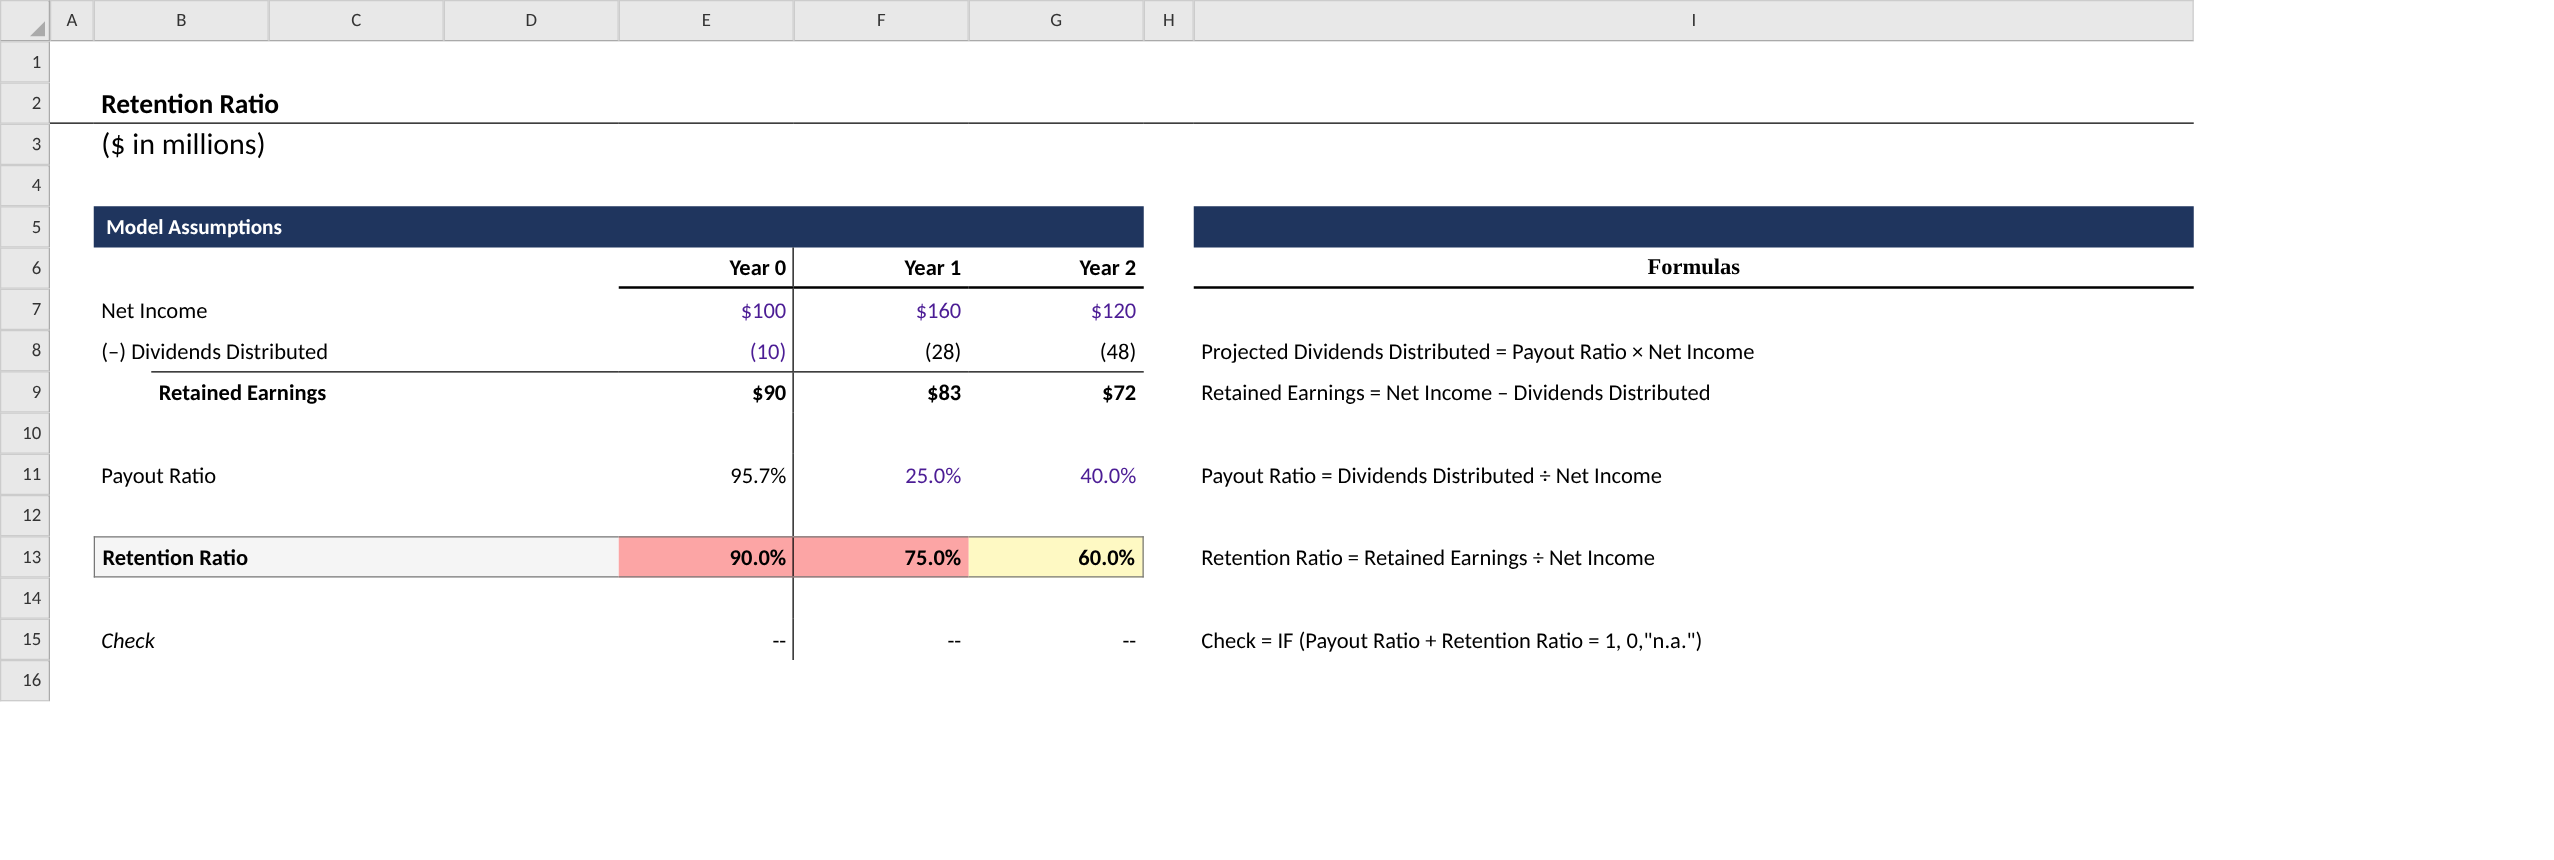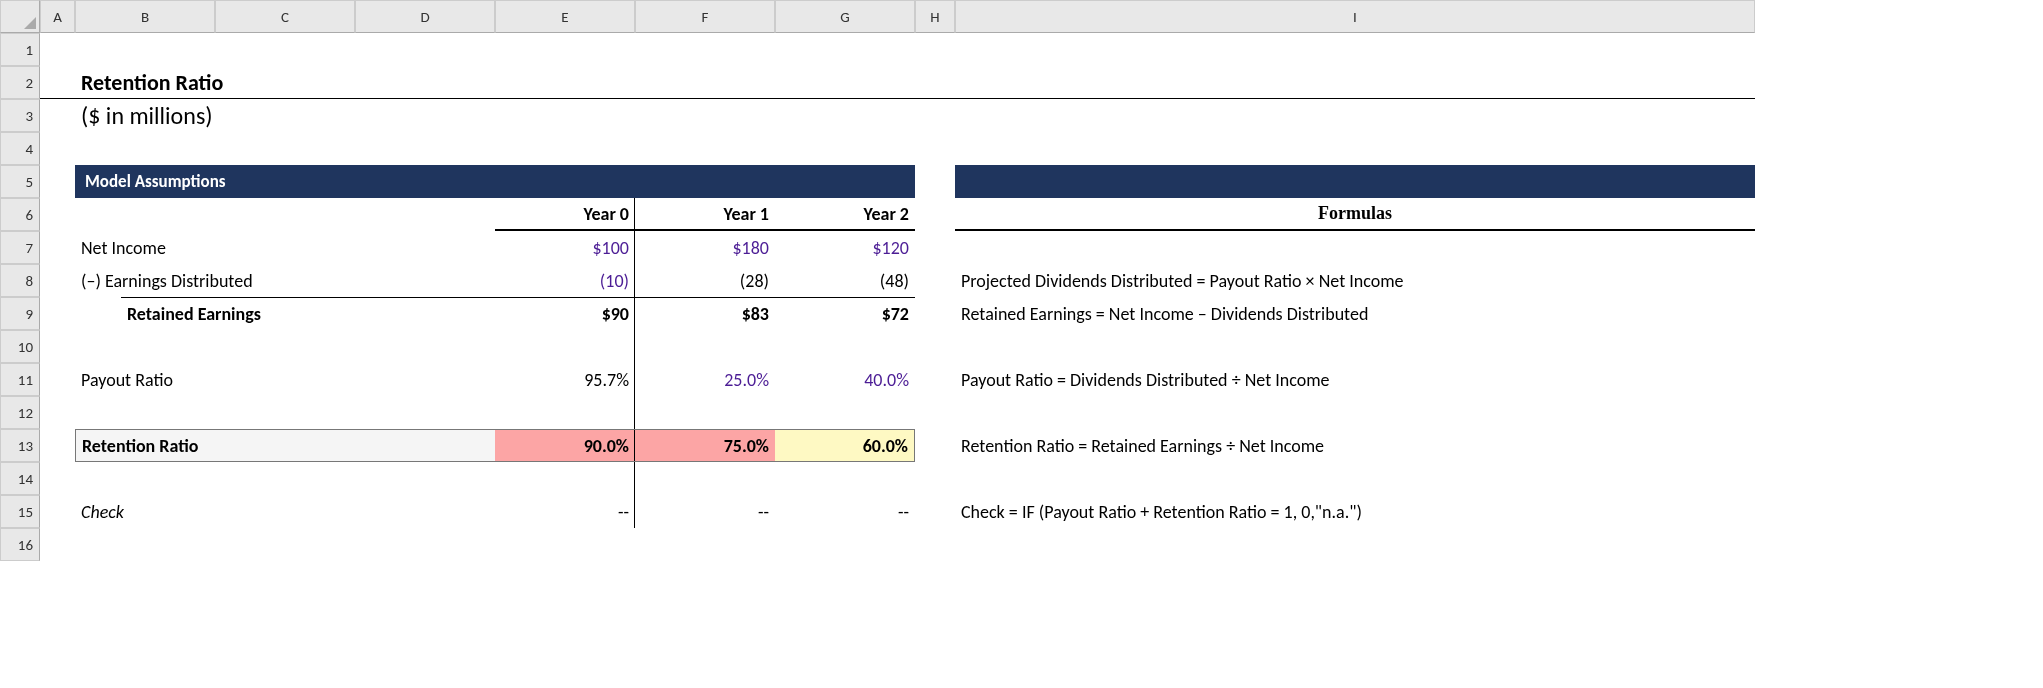--- a/index.html
+++ b/index.html
@@ -155,28 +155,28 @@
   <div class="cell col-label pos-rel sep-right">Year 0</div>
   <div class="cell col-label">Year 1</div>
   <div class="cell col-label">Year 2</div>
   <div class="cell"></div>
   <div class="cell formulas-hdr">Formulas</div>
 
   <div class="hdr hdr-row">7</div>
   <div class="cell"></div>
   <div class="cell" style="grid-column: span 3; text-align: right;">Net Income</div>
   <div class="cell right blue pos-rel sep-right">$100</div>
-  <div class="cell right blue">$180</div>
+  <div class="cell right blue">$160</div>
   <div class="cell right blue">$120</div>
   <div class="cell"></div>
   <div class="cell"></div>
 
   <div class="hdr hdr-row">8</div>
   <div class="cell"></div>
-  <div class="cell" style="grid-column: span 3;">(–) Earnings Distributed</div>
+  <div class="cell" style="grid-column: span 3;">(–) Dividends Distributed</div>
   <div class="cell right blue pos-rel sep-right">(10)</div>
   <div class="cell right">(28)</div>
   <div class="cell right">(48)</div>
   <div class="cell"></div>
   <div class="cell">Projected Dividends Distributed = Payout Ratio × Net Income</div>
 
   <div class="hdr hdr-row">9</div>
   <div class="cell"></div>
   <div class="cell bold top-thin" style="grid-column: span 3; margin-left: 46px;">Retained Earnings</div>
   <div class="cell right bold top-thin pos-rel sep-right">$90</div>

